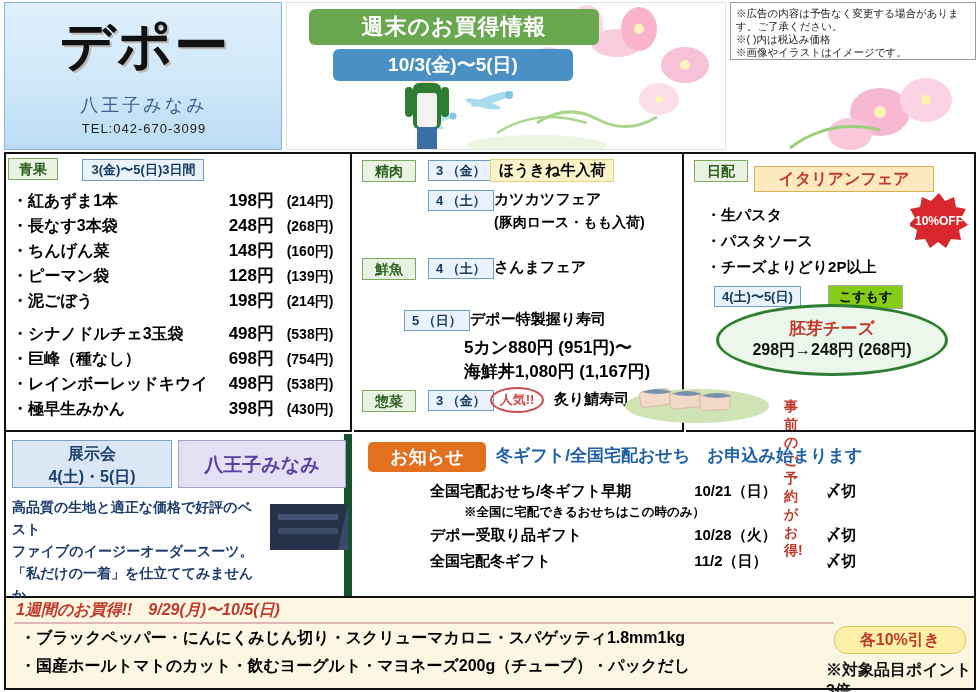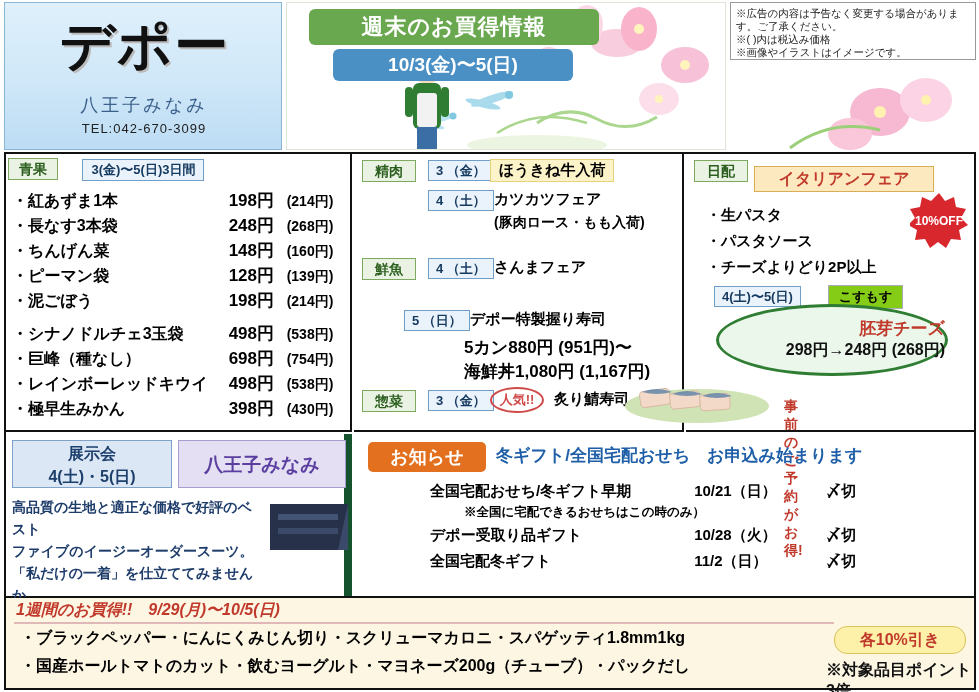--- a/index.html
+++ b/index.html
@@ -130,21 +130,21 @@
     color:#c0392b; font-weight:bold; font-size:16px;
     text-align:center; line-height:24px;
   }
   .bullet-list{ position:absolute; left:20px; top:48px; font-size:15px; font-weight:bold; line-height:26px;}
   .offtag{
     position:absolute; right:6px; top:38px; width:58px; height:58px;
   }
   .cheese-oval{
     position:absolute; left:30px; top:150px; width:232px; height:72px;
     border:3px solid #2e7d32; border-radius:50%;
-    background:#eaf7ea; text-align:right;
+    background:#eaf7ea; text-align:center;
   }
   .cheese-title{ font-size:17px; font-weight:bold; color:#c0392b; margin-top:10px; }
   .cheese-price{ font-size:16px; font-weight:bold; color:#111; }
 
   
   .sec-expo{
     position:absolute; left:6px; top:434px; width:346px; height:162px;
     border-right:8px solid #14532d;
   }
   .expo-box{

